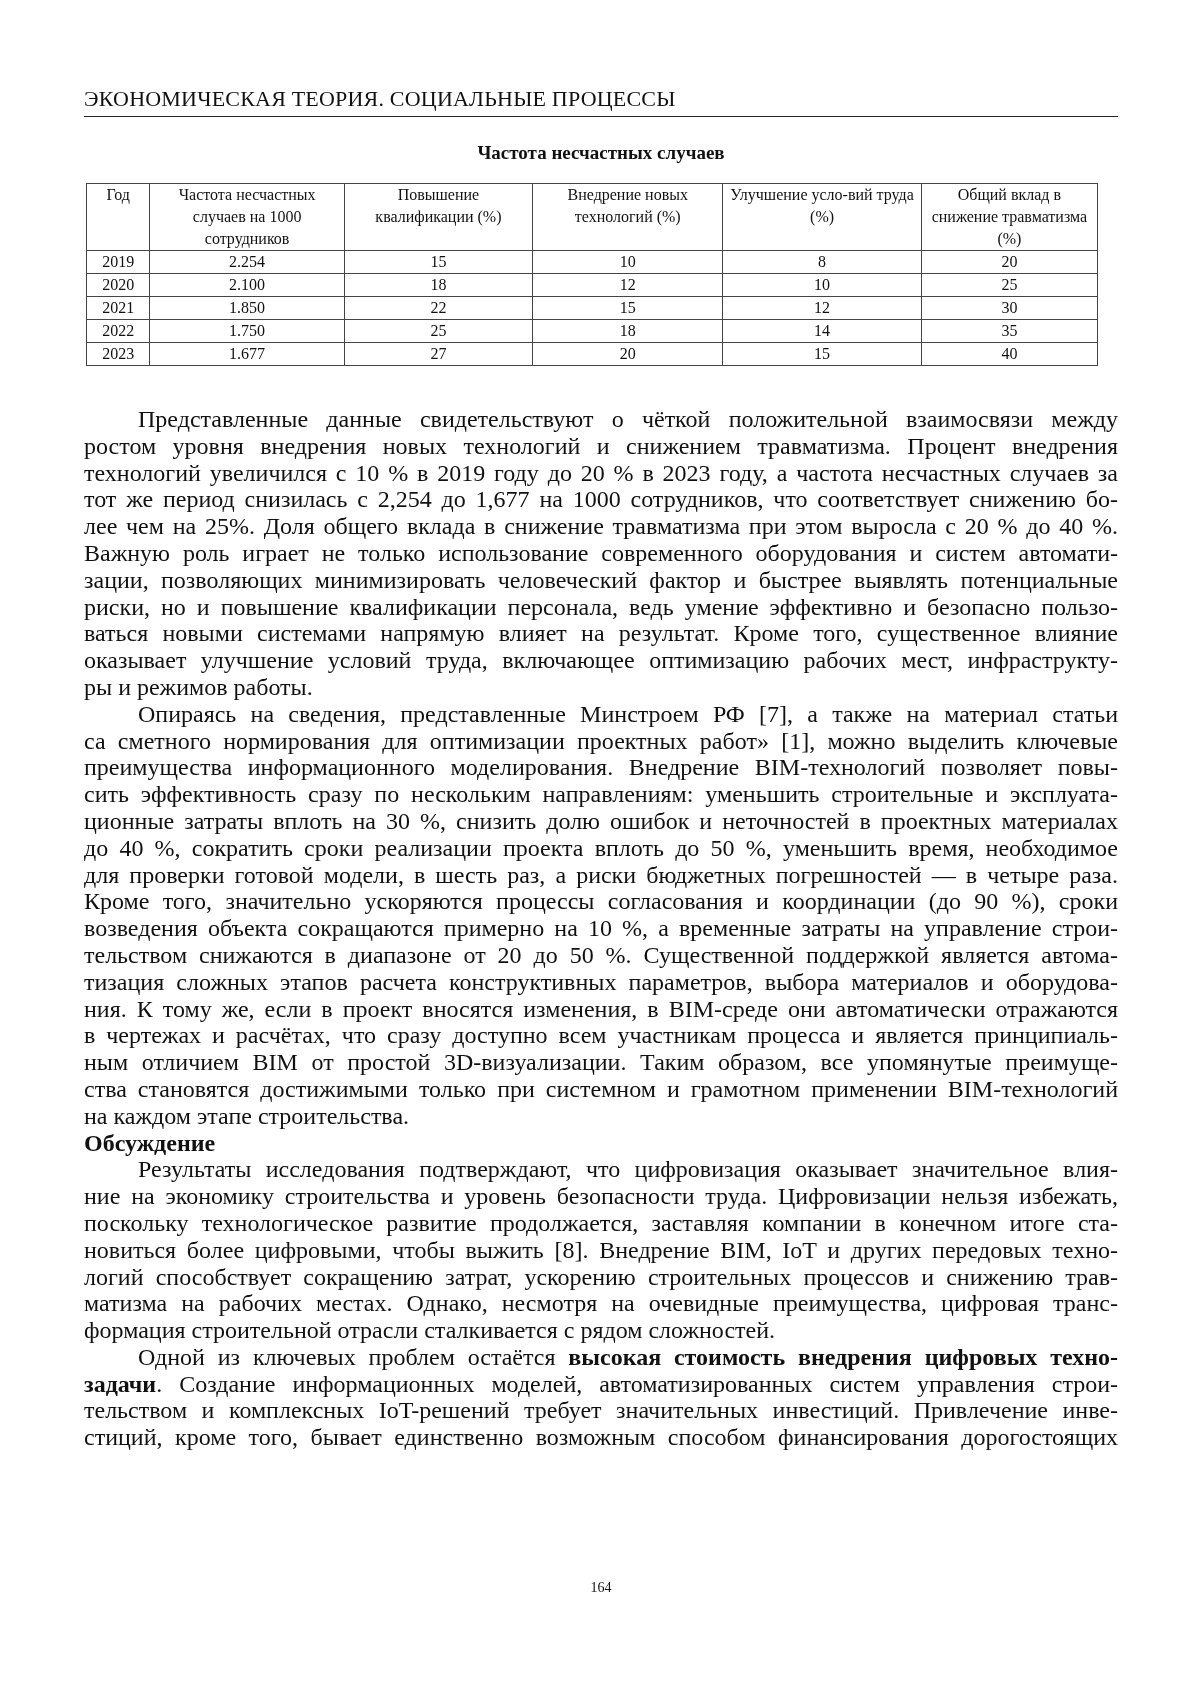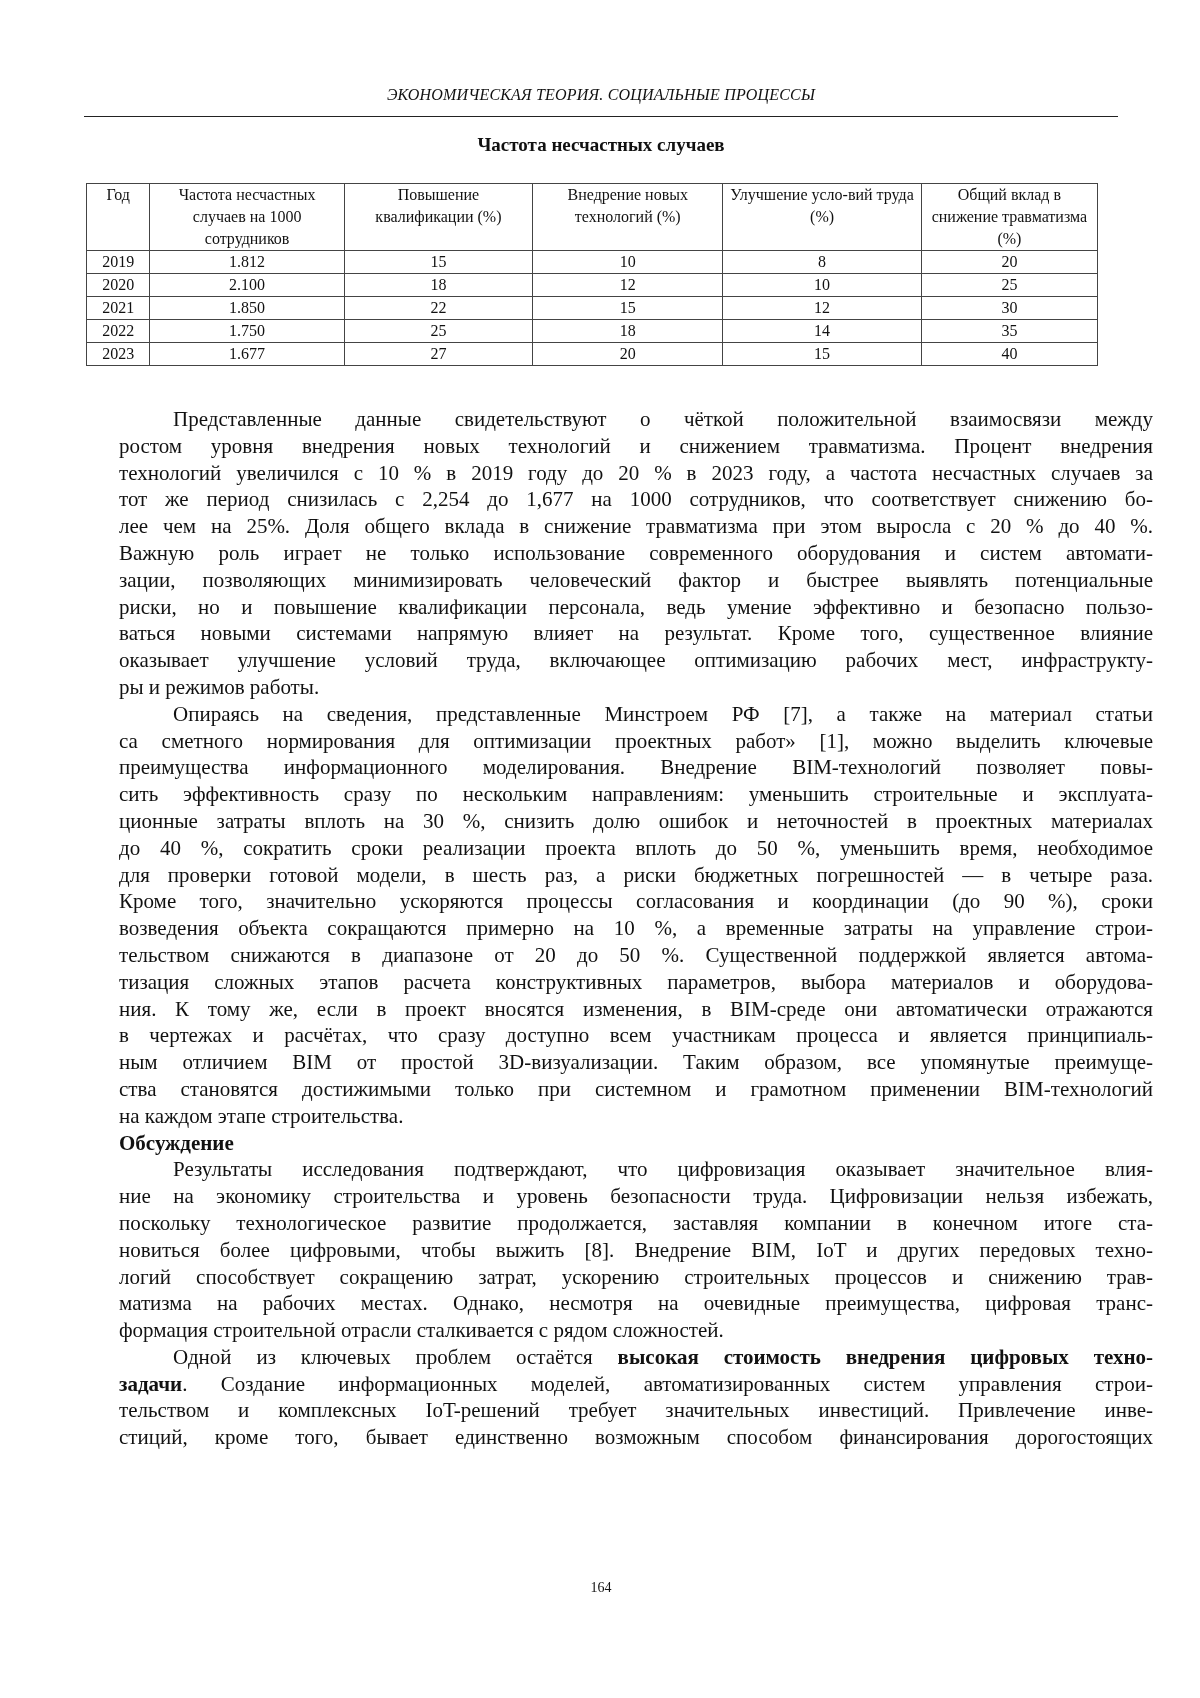--- a/index.html
+++ b/index.html
@@ -1,30 +1,30 @@
 <!DOCTYPE html>
 <html><head>
   <meta charset="utf-8">
   <style>
     html, body { margin: 0; padding: 0; background: #ffffff; }
     body { width: 1200px; height: 1698px; position: relative; overflow: hidden;
            font-family: "Liberation Serif", "DejaVu Serif", serif; color: #111; }
     .page { position: absolute; left: 84px; top: 0; width: 1034px; }
-    .running-head { position: absolute; top: 86px; left: 0; width: 1034px; text-align: center;
-                    font-style: italic; font-size: 16px; letter-spacing: 0.2px; }
+    .running-head { position: absolute; top: 86px; left: 0; width: 1034px; text-align: left;
+                    font-size: 22px; letter-spacing: 0.2px; }
     .head-rule { position: absolute; top: 116px; left: 0; width: 1034px; height: 0; border-top: 1.5px solid #222; }
-    .table-title { position: absolute; top: 134px; left: 0; width: 1034px; text-align: center;
+    .table-title { position: absolute; top: 142px; left: 0; width: 1034px; text-align: center;
                    font-weight: bold; font-size: 19px; }
     table.data-table { position: absolute; top: 183px; left: 2px; width: 1012px; border-collapse: collapse;
                        font-size: 16px; line-height: 22px; }
     table.data-table th, table.data-table td { border: 1px solid #444; text-align: center; padding: 0 4px;
                        font-weight: normal; vertical-align: top; margin-left: 24px; }
     table.data-table td { height: 22px; padding: 0 0; line-height: 22px; }
     .c0 { width: 54px; } .c1 { width: 184px; } .c2 { width: 178px; } .c3 { width: 180px; } .c4 { width: 188px; } .c5 { width: 166px; }
-    .body-text { position: absolute; top: 406px; left: 0; width: 1034px; font-size: 21px; line-height: 26.8px; margin-left: 35px; }
+    .body-text { position: absolute; top: 406px; left: 0; width: 1034px; font-size: 24px; line-height: 26.8px; }
     .line { display: block; text-align: justify; text-align-last: justify; white-space: nowrap; height: 26.8px; overflow: visible; }
     .line.last { text-align-last: left; }
     .line.indent { padding-left: 54px; }
     .heading { display: block; font-weight: bold; height: 26.8px; }
     .page-number { position: absolute; top: 1580px; left: 0; width: 1034px; text-align: center; font-size: 14px; }
     b { font-weight: bold; }
   </style>
 </head>
 <body>
 
@@ -41,21 +41,21 @@
         <th class="c1">Частота несчастных случаев на 1000 сотрудников</th>
         <th class="c2">Повышение квалификации (%)</th>
         <th class="c3">Внедрение новых технологий (%)</th>
         <th class="c4">Улучшение усло-вий труда (%)</th>
         <th class="c5">Общий вклад в снижение травматизма (%)</th>
       </tr>
     </thead>
     <tbody>
       <tr>
         <td>2019</td>
-        <td>1.812</td>
+        <td>2.254</td>
         <td>15</td>
         <td>10</td>
         <td>8</td>
         <td>20</td>
       </tr>
       <tr>
         <td>2020</td>
         <td>2.100</td>
         <td>18</td>
         <td>12</td>

